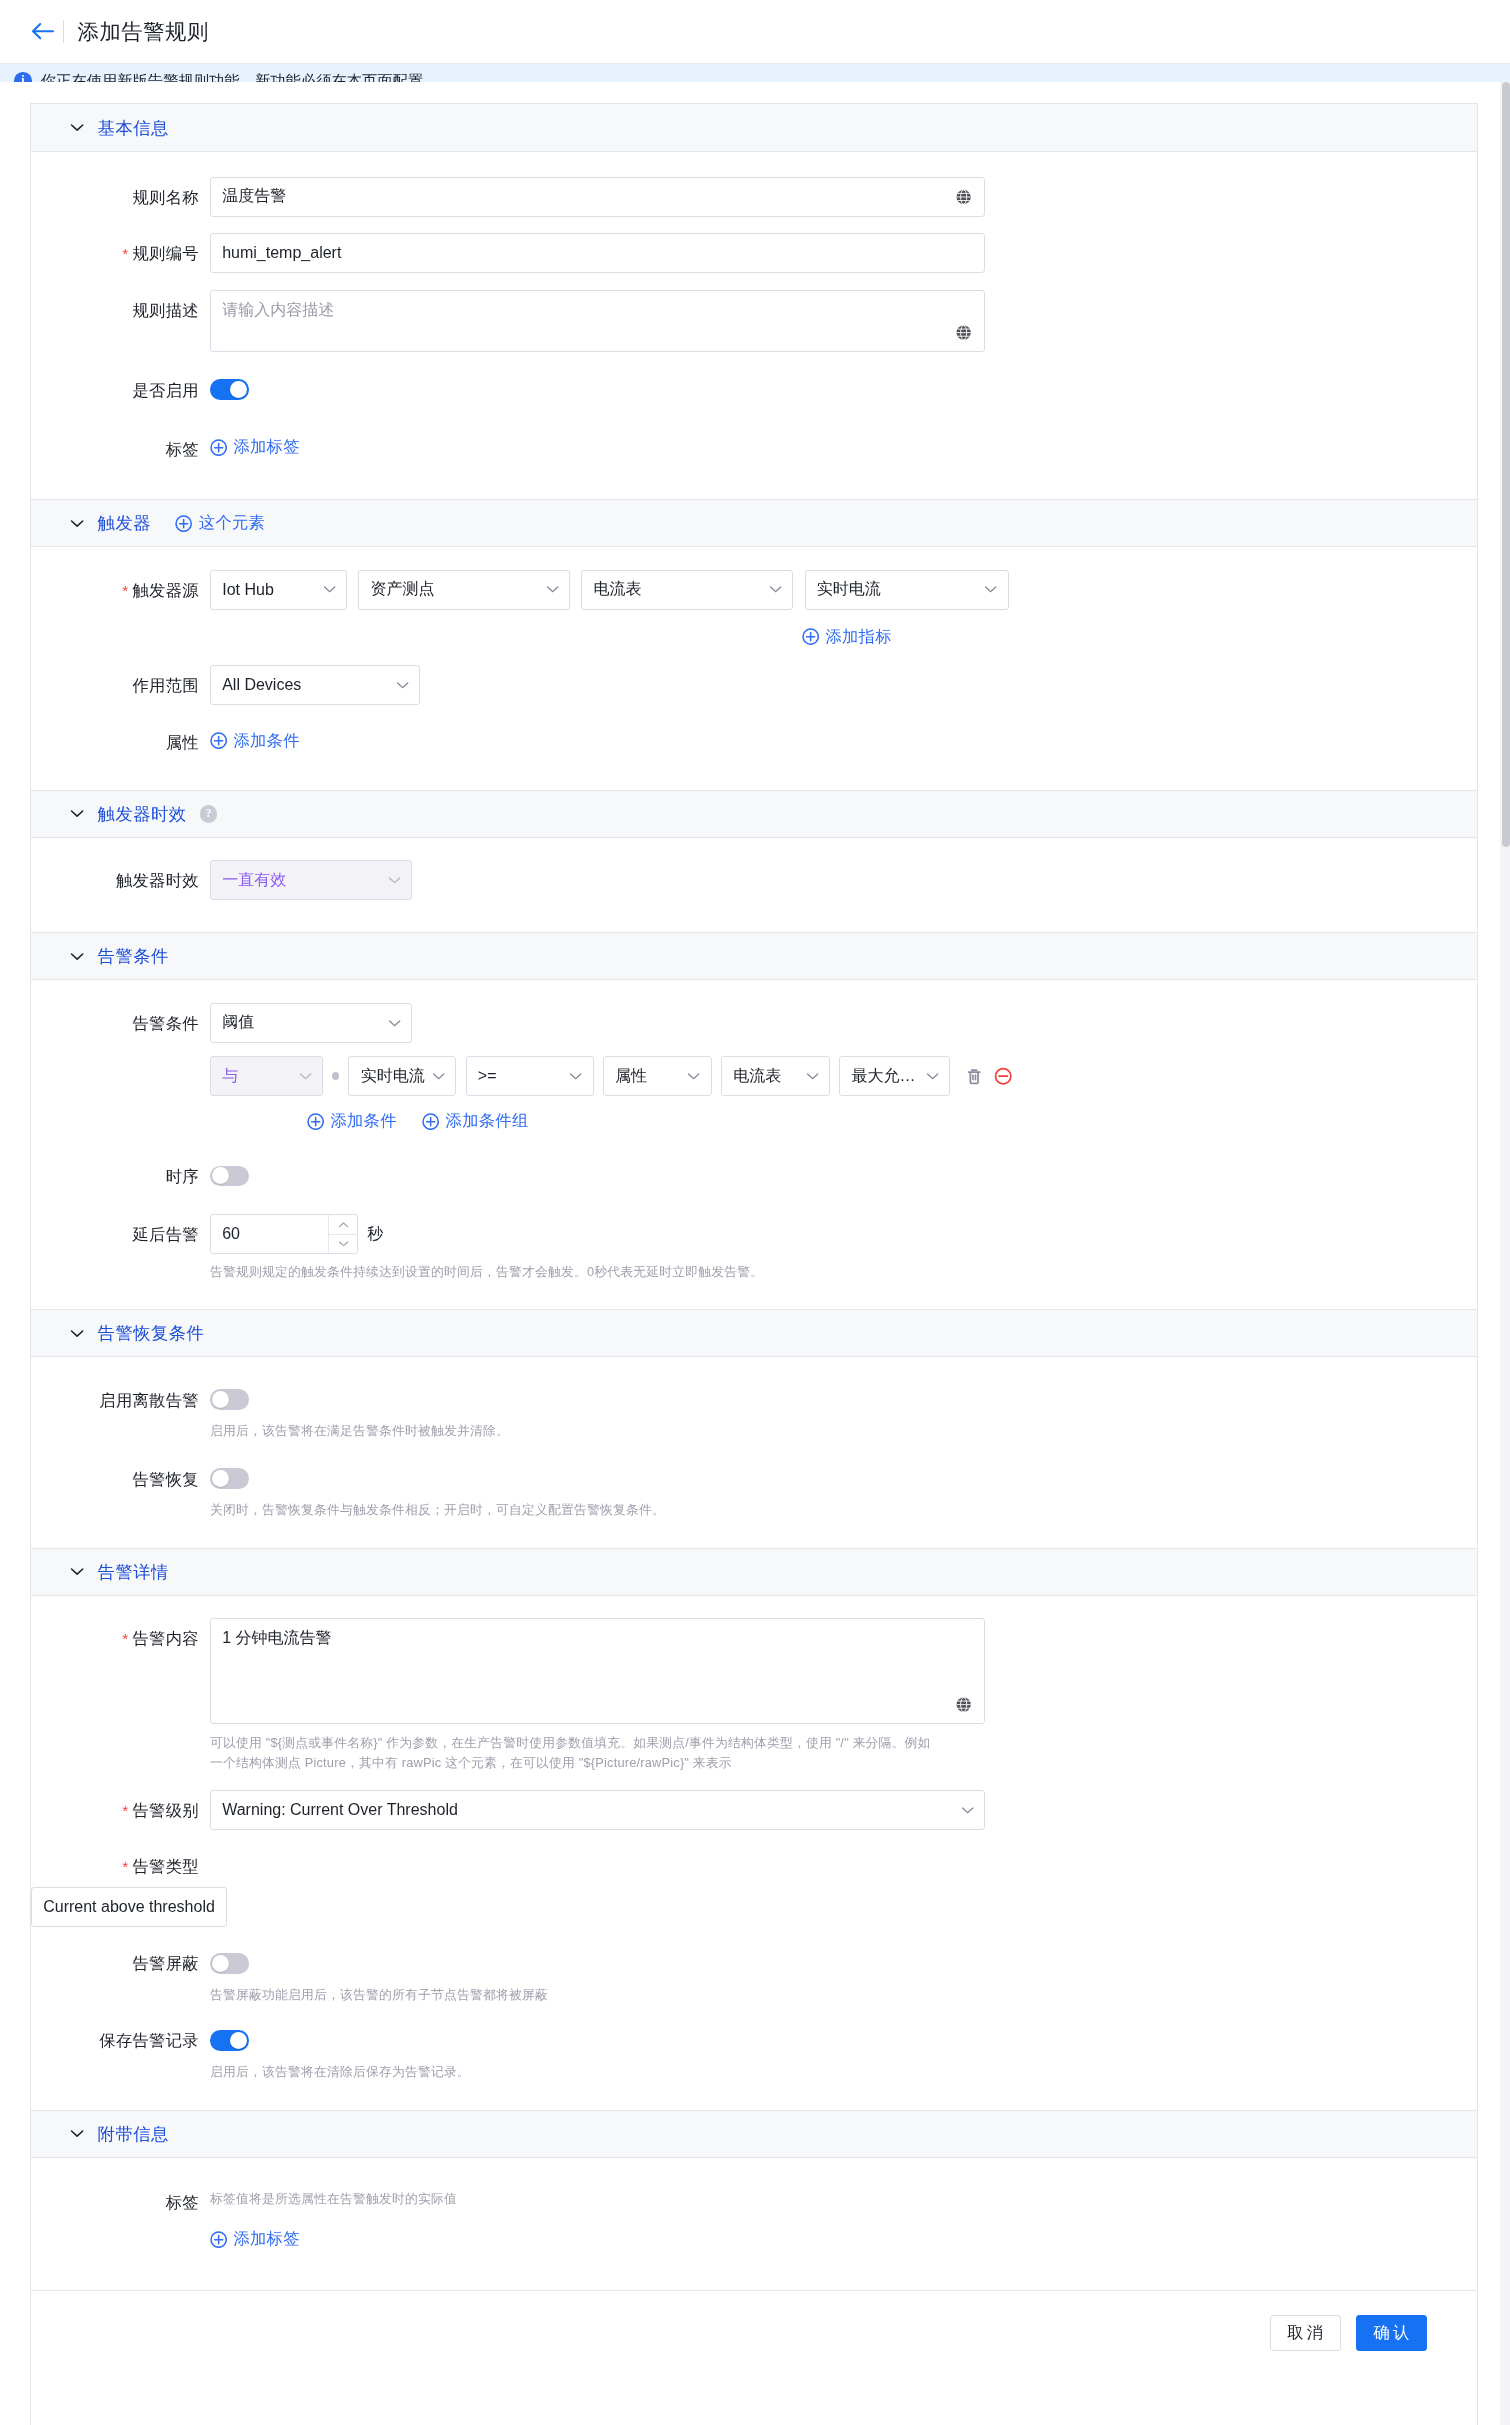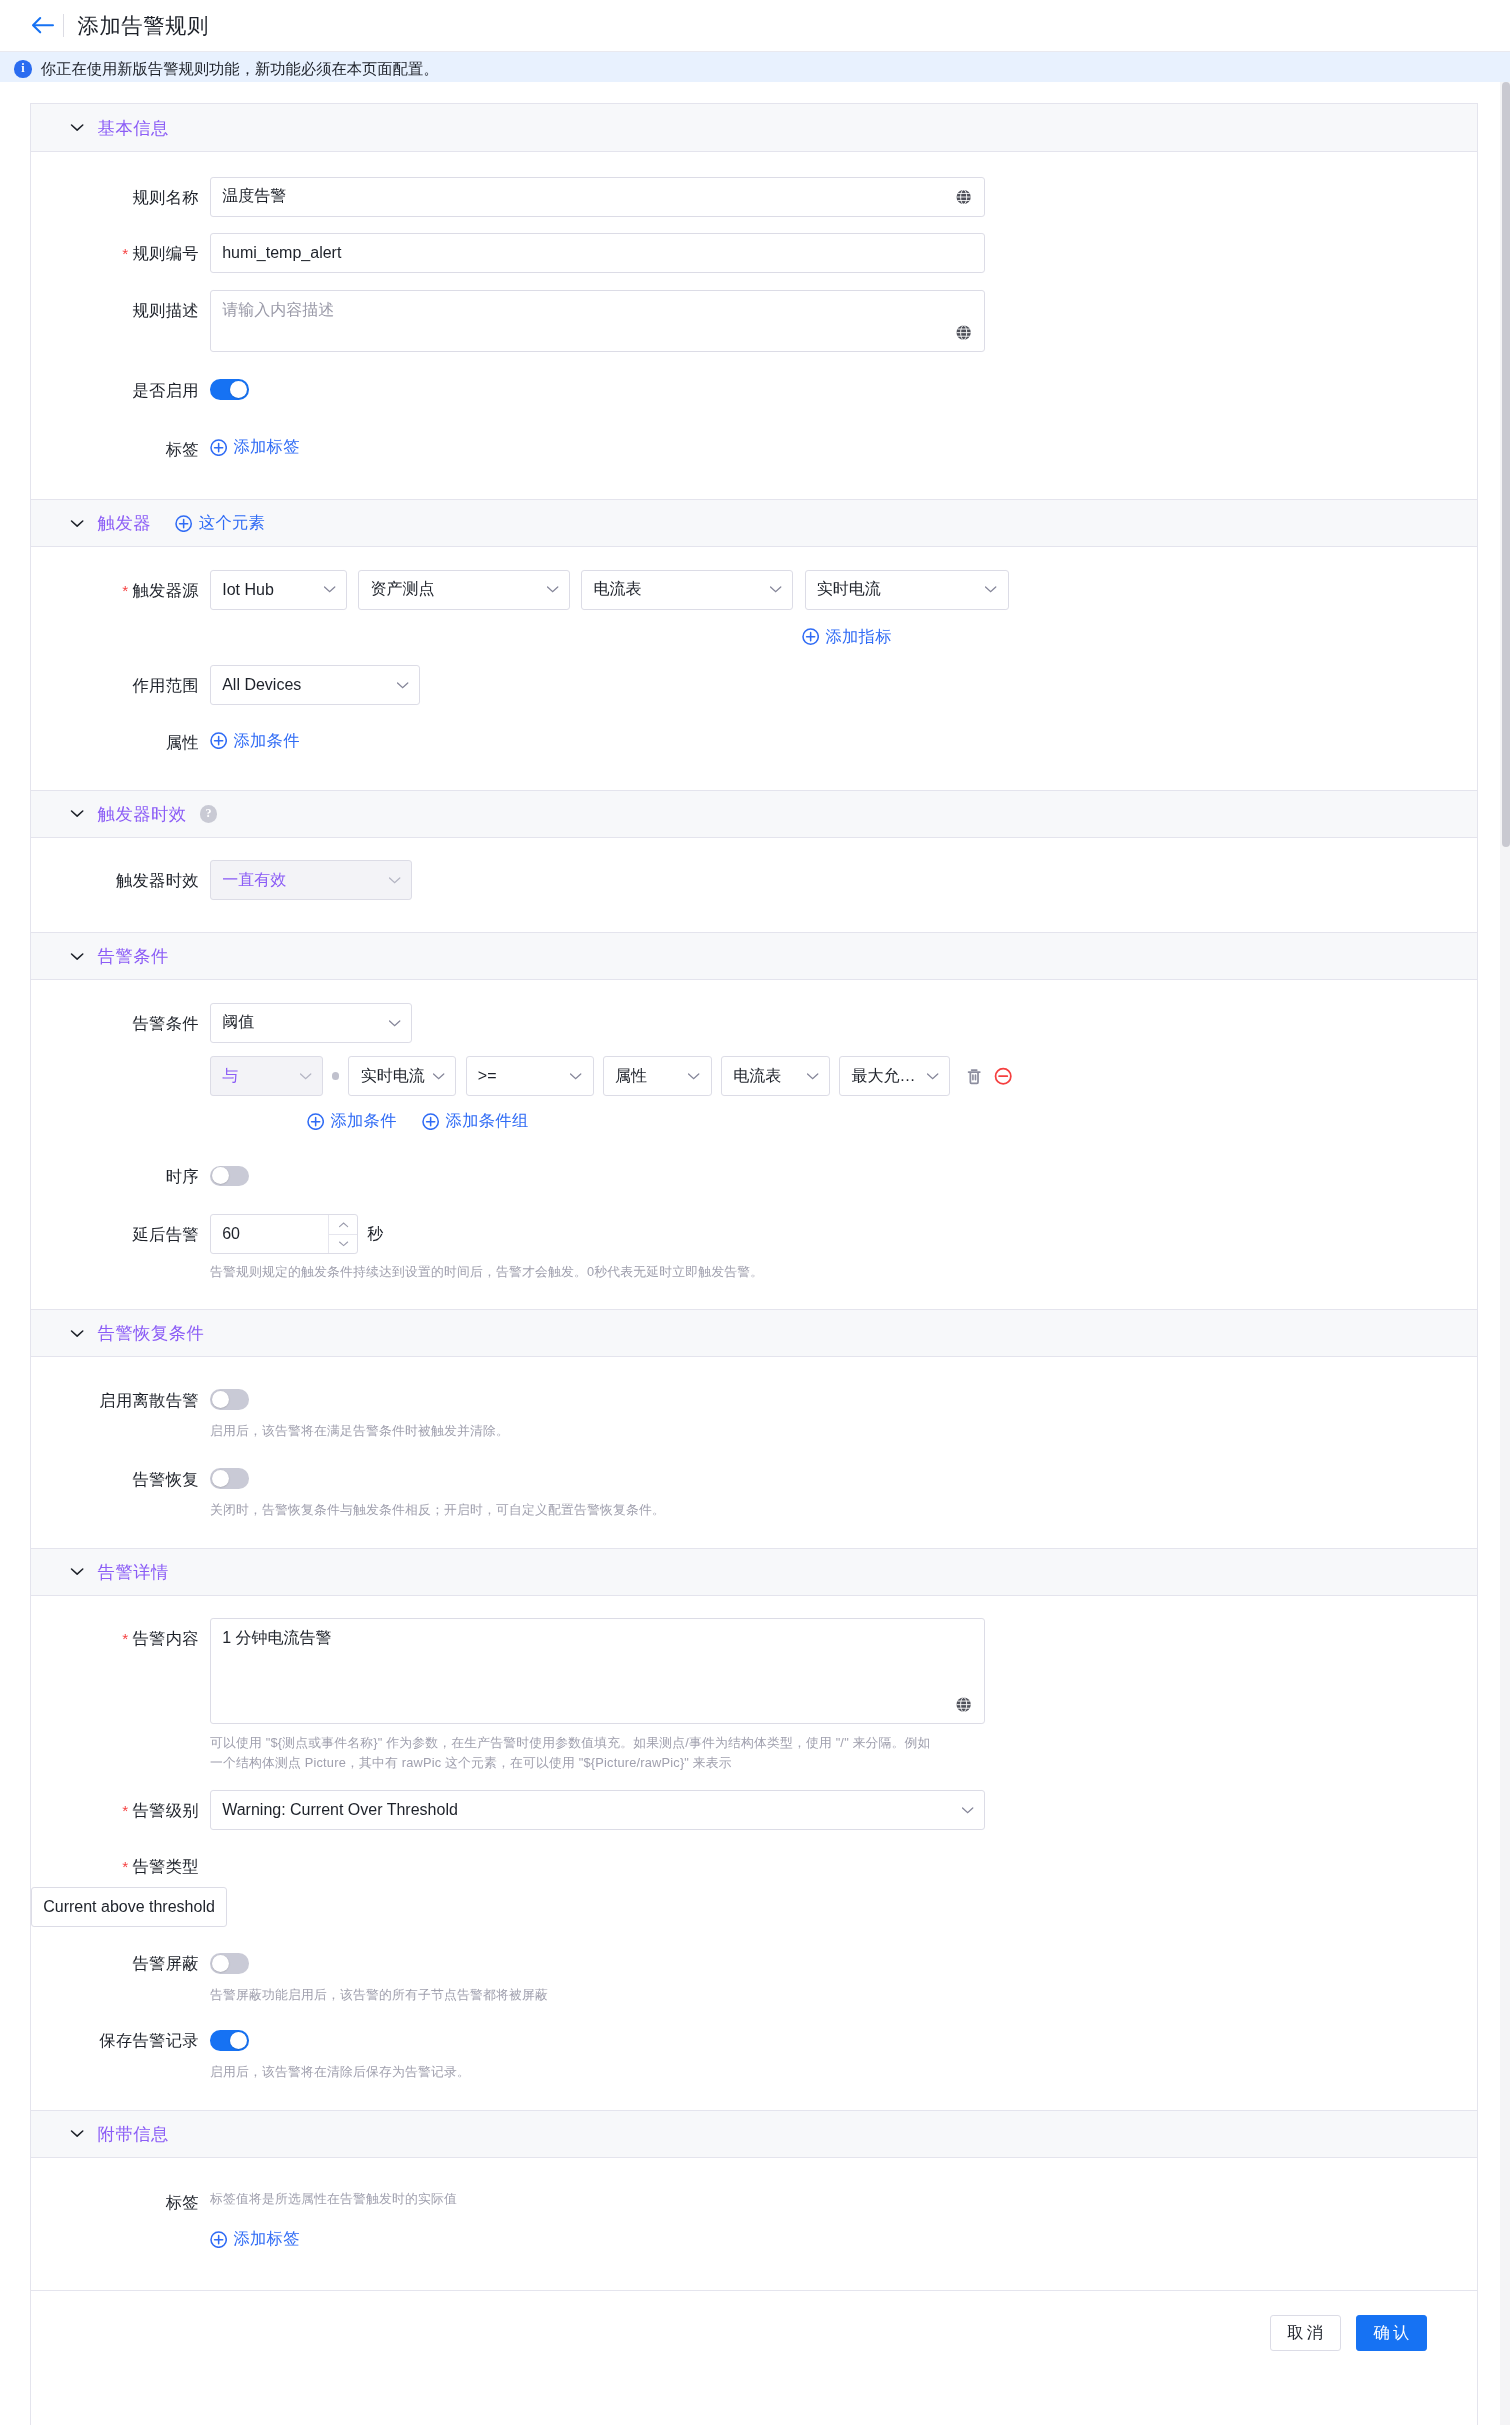--- a/index.html
+++ b/index.html
@@ -7,21 +7,21 @@
     width: 1511px;
     height: 2426px;
     background: #ffffff;
     font-family: "Liberation Sans", "DejaVu Sans", sans-serif;
     -webkit-font-smoothing: antialiased;
   }
   body { position: relative; overflow: hidden; }
 
   
   .topbar {
-    height: 52px;
+    height: 64px;
     background: #ffffff;
     display: flex;
     align-items: center;
     padding-left: 28.6px;
     border-bottom: 0.5px solid #e9e9ef;
   }
   .back-arrow {
     width: 27.5px; height: 27.5px;
     display: flex; align-items: center; justify-content: center;
     cursor: pointer;
@@ -96,21 +96,21 @@
     align-items: center;
     padding-left: 39px;
     gap: 13.3px;
   }
   .section-header:first-child { border-top: none; }
   .chev {
     width: 14.3px; height: 9.2px; flex: none;
   }
   .section-title {
     font-size: 17.3px;
-    color: #8b5cf6;
+    color: #1d4ed8;
     letter-spacing: 0.5px;
   }
   .help-badge {
     width: 17.3px; height: 17.3px; border-radius: 50%;
     background: #c9cad4; color: #ffffff;
     font-size: 12.2px; font-weight: bold;
     display: flex; align-items: center; justify-content: center;
     font-family: "Liberation Serif", serif;
   }
   .add-link {

